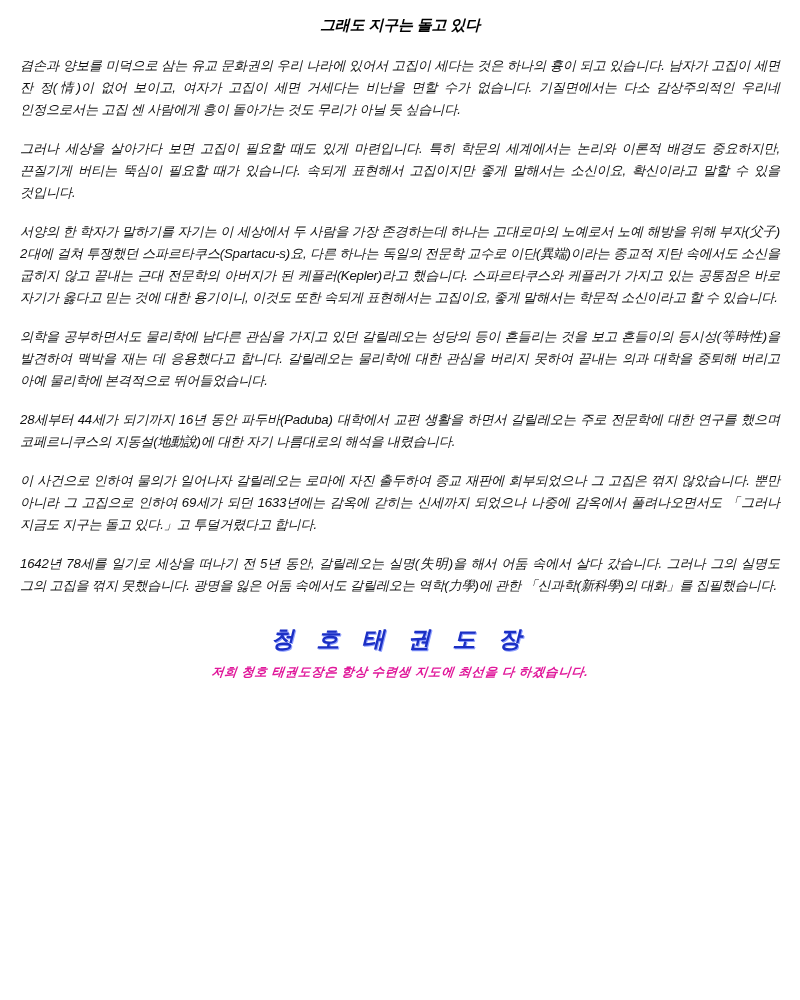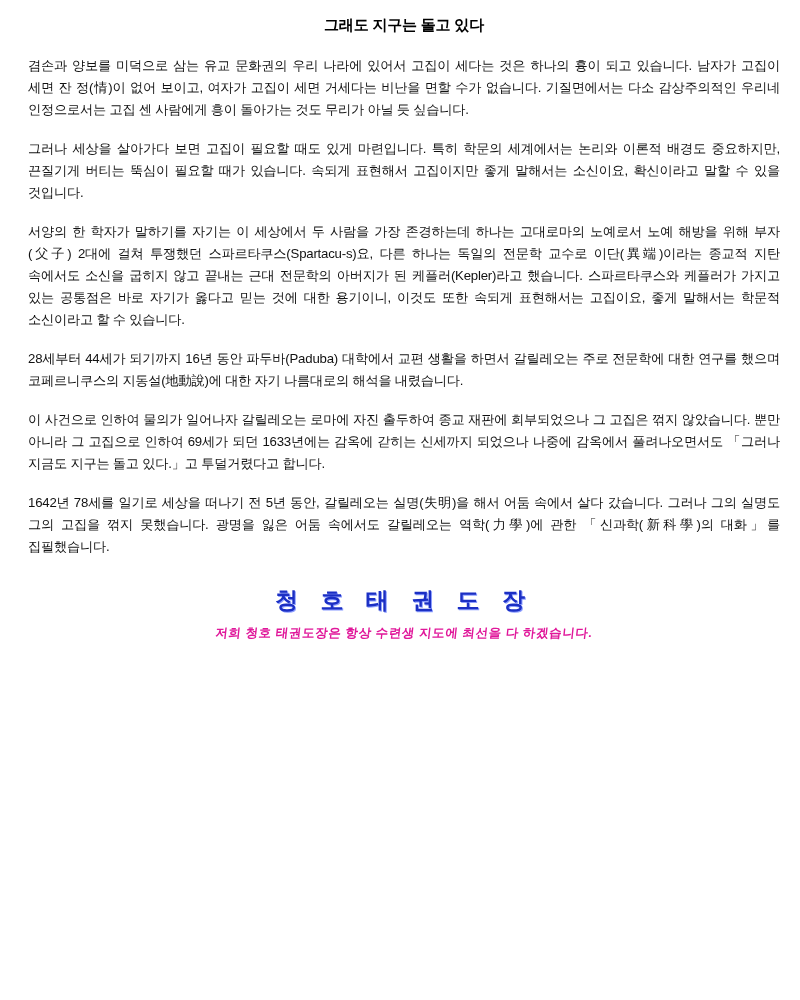--- a/index.html
+++ b/index.html
@@ -11,22 +11,23 @@
     width: 800px;
     height: 1000px;
     font-family: "Liberation Sans", sans-serif;
     color: #000000;
     overflow: hidden;
   }
   .page {
     width: 800px;
     height: 1000px;
     box-sizing: border-box;
-    padding: 12px 20px 0 28px;
+    padding: 12px 20px 0 20px;
     position: relative;
+    font-style: italic;
   }
   .doc-title {
     text-align: center;
     font-size: 15px;
     font-weight: bold;
     color: #000000;
     margin: 4px 0 20px 0;
     letter-spacing: -0.2px;
   }
   .para {
@@ -63,20 +64,21 @@
 </head>
 <body>
 
 <div class="page">
 
   <h1 class="doc-title">그래도 지구는 돌고 있다</h1>
 
   <p class="para">겸손과 양보를 미덕으로 삼는 유교 문화권의 우리 나라에 있어서 고집이 세다는 것은 하나의 흉이 되고 있습니다. 남자가 고집이 세면 잔 정(情)이 없어 보이고, 여자가 고집이 세면 거세다는 비난을 면할 수가 없습니다. 기질면에서는 다소 감상주의적인 우리네 인정으로서는 고집 센 사람에게 흥이 돌아가는 것도 무리가 아닐 듯 싶습니다.</p>
   <p class="para">그러나 세상을 살아가다 보면 고집이 필요할 때도 있게 마련입니다. 특히 학문의 세계에서는 논리와 이론적 배경도 중요하지만, 끈질기게 버티는 뚝심이 필요할 때가 있습니다. 속되게 표현해서 고집이지만 좋게 말해서는 소신이요, 확신이라고 말할 수 있을 것입니다.</p>
   <p class="para">서양의 한 학자가 말하기를 자기는 이 세상에서 두 사람을 가장 존경하는데 하나는 고대로마의 노예로서 노예 해방을 위해 부자(父子) 2대에 걸쳐 투쟁했던 스파르타쿠스(Spartacu-s)요, 다른 하나는 독일의 전문학 교수로 이단(異端)이라는 종교적 지탄 속에서도 소신을 굽히지 않고 끝내는 근대 전문학의 아버지가 된 케플러(Kepler)라고 했습니다. 스파르타쿠스와 케플러가 가지고 있는 공통점은 바로 자기가 옳다고 믿는 것에 대한 용기이니, 이것도 또한 속되게 표현해서는 고집이요, 좋게 말해서는 학문적 소신이라고 할 수 있습니다.</p>
+  <p class="para">의학을 공부하면서도 물리학에 남다른 관심을 가지고 있던 갈릴레오는 성당의 등이 흔들리는 것을 보고 흔들이의 등시성(等時性)을 발견하여 맥박을 재는 데 응용했다고 합니다. 갈릴레오는 물리학에 대한 관심을 버리지 못하여 끝내는 의과 대학을 중퇴해 버리고 아예 물리학에 본격적으로 뛰어들었습니다.</p>
   <p class="para">28세부터 44세가 되기까지 16년 동안 파두바(Paduba) 대학에서 교편 생활을 하면서 갈릴레오는 주로 전문학에 대한 연구를 했으며 코페르니쿠스의 지동설(地動說)에 대한 자기 나름대로의 해석을 내렸습니다.</p>
   <p class="para">이 사건으로 인하여 물의가 일어나자 갈릴레오는 로마에 자진 출두하여 종교 재판에 회부되었으나 그 고집은 꺾지 않았습니다. 뿐만 아니라 그 고집으로 인하여 69세가 되던 1633년에는 감옥에 갇히는 신세까지 되었으나 나중에 감옥에서 풀려나오면서도 「그러나 지금도 지구는 돌고 있다.」고 투덜거렸다고 합니다.</p>
   <p class="para">1642년 78세를 일기로 세상을 떠나기 전 5년 동안, 갈릴레오는 실명(失明)을 해서 어둠 속에서 살다 갔습니다. 그러나 그의 실명도 그의 고집을 꺾지 못했습니다. 광명을 잃은 어둠 속에서도 갈릴레오는 역학(力學)에 관한 「신과학(新科學)의 대화」를 집필했습니다.</p>
 
   <div class="footer">
     <div class="footer-logo">청 호 태 권 도 장</div>
     <div class="footer-sub">저희 청호 태권도장은 항상 수련생 지도에 최선을 다 하겠습니다.</div>
   </div>
 
 </div>

